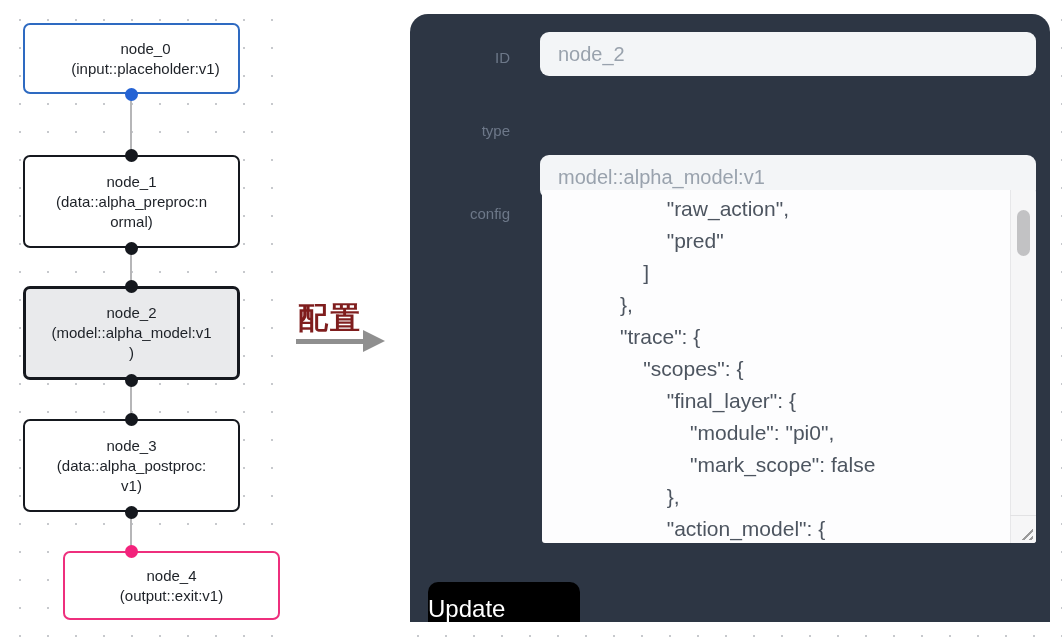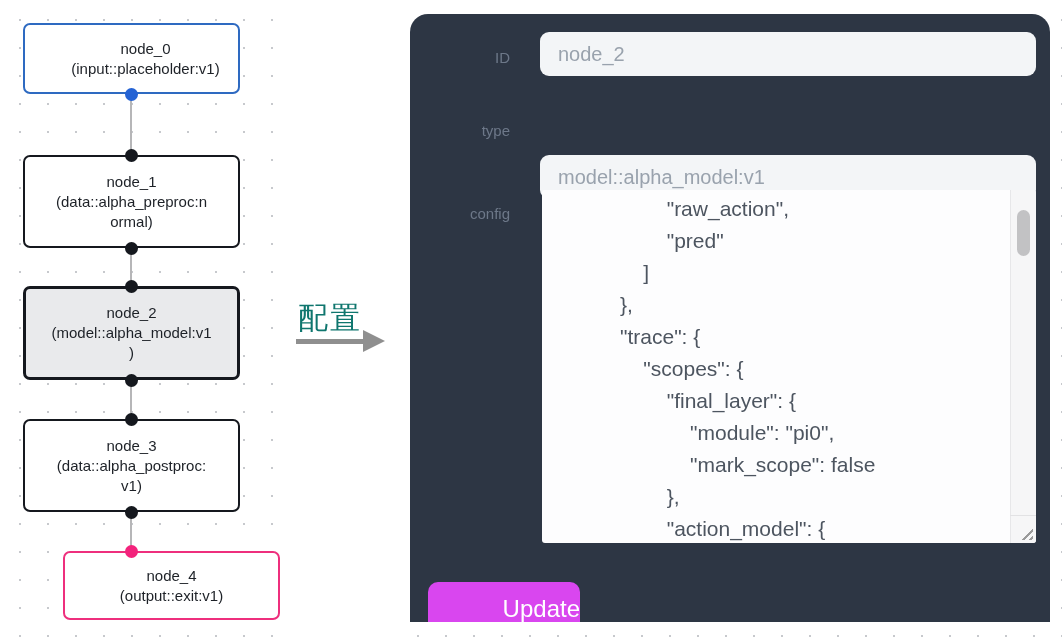--- a/index.html
+++ b/index.html
@@ -36,22 +36,22 @@
 
   .port { position:absolute; left:125px; width:13px; height:13px; border-radius:50%;
           background:#15181e; z-index:3; }
   .p0b { top:88px; background:#2563d4; }
   .p1t { top:149px; } .p1b { top:242px; }
   .p2t { top:280px; } .p2b { top:374px; }
   .p3t { top:413px; } .p3b { top:506px; }
   .p4t { top:545px; background:#f3237c; }
 
   
-  .cfg-label { position:absolute; left:298px; top:298px; font-size:30px; font-weight:400;
-               color:#0f766e; letter-spacing:2px; }
+  .cfg-label { position:absolute; left:298px; top:298px; font-size:30px; font-weight:700;
+               color:#7f1d1d; letter-spacing:2px; }
   .arrow-shaft { position:absolute; left:296px; top:339px; width:69px; height:5px; background:#8f8f8f; }
   .arrow-head  { position:absolute; left:363px; top:330px; width:0; height:0;
                  border-top:11px solid transparent; border-bottom:11px solid transparent;
                  border-left:22px solid #8f8f8f; }
 
   
   .panel { position:absolute; left:410px; top:14px; width:640px; height:608px;
            background:#2d3644; border-radius:18px 18px 0 0; overflow:hidden; z-index:4; }
   .field-label { position:absolute; left:10px; width:90px; text-align:right;
                  color:#6d7889; font-size:15px; line-height:22px; }
@@ -75,22 +75,22 @@
                   background:#f6f6f7; border-left:1px solid #e7e7e9; border-radius:0 3px 3px 0; }
   .ta-thumb { position:absolute; top:20px; left:6px; width:13px; height:46px;
               border-radius:7px; background:#c2c2c4; }
   .ta-corner { position:absolute; right:0; bottom:0; width:26px; height:28px;
                border-top:1px solid #e2e2e4; }
   .ta-resize { position:absolute; right:3px; bottom:3px; width:15px; height:15px;
                background:repeating-linear-gradient(135deg, transparent 0 3px, #9a9a9a 3px 5px);
                clip-path:polygon(100% 0, 0 100%, 100% 100%); }
 
   .update-btn { position:absolute; left:18px; top:568px; width:152px; height:54px;
-                background:#d946ef; border:none; border-radius:10px; color:#ffffff;
-                font-size:24px; font-weight:500; text-align:right; line-height:48px;
+                background:#000000; border:none; border-radius:10px; color:#ffffff;
+                font-size:24px; font-weight:500; text-align:left; line-height:48px;
                 font-family:"Liberation Sans", sans-serif; cursor:pointer; }
 </style>
 </head>
 <body>
 
 <div class="dotgrid dots-left"></div>
 <div class="dotgrid dots-right"></div>
 
 <div class="flow">
   <div class="edge e0"></div>

